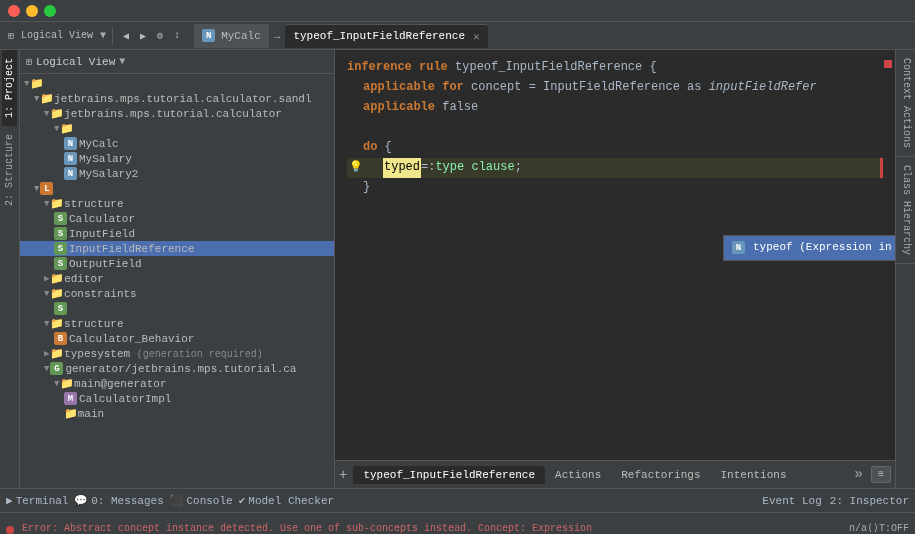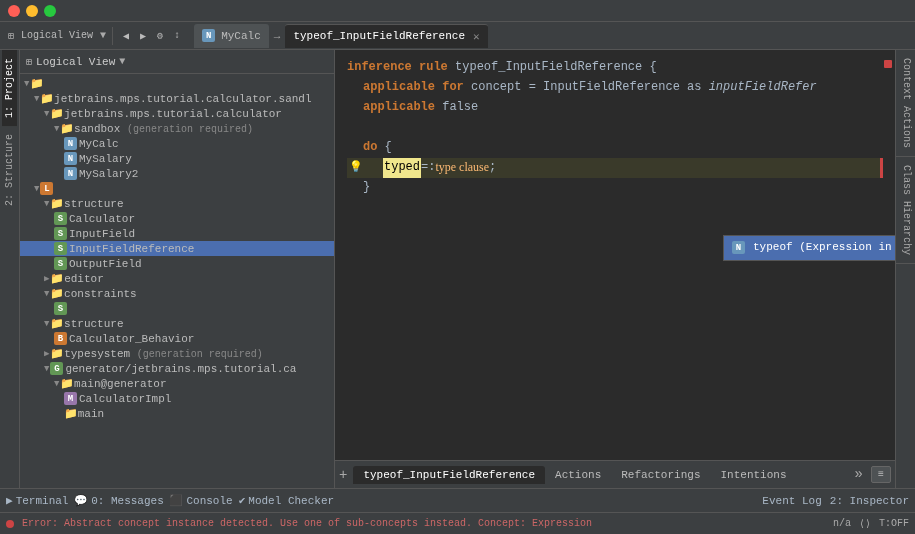--- a/index.html
+++ b/index.html
@@ -53,39 +53,39 @@
     
     .editor { flex: 1; display: flex; flex-direction: column; background: #2b2b2b; overflow: hidden; }
     .editor-content { flex: 1; overflow: auto; padding: 8px 12px; position: relative; font-size: 12px; line-height: 1.6; }
     .code-line { display: flex; align-items: center; min-height: 20px; position: relative; }
     .code-line.highlighted { background: #3a3a2a; }
     .line-gutter { width: 20px; flex-shrink: 0; display: flex; align-items: center; justify-content: center; color: #888; }
     .kw { color: #cc7832; font-weight: bold; }
     .id { color: #a9b7c6; font-family: Liberation Mono, monospace; }
     .id-italic { color: #a9b7c6; font-style: italic; }
     .highlight-yellow { background: #f0e68c; color: #000; padding: 0 1px; }
-    .type-clause { color: #fdba74; font-family: Liberation Serif, serif; }
+    .type-clause { color: #86efac; }
 
     
     .autocomplete { background: #3c3f41; border: 1px solid #555; position: absolute; top: 185px; left: 388px; z-index: 10; min-width: 420px; }
     .autocomplete-item { display: flex; align-items: center; gap: 6px; padding: 3px 8px; font-size: 11px; background: #4b6eaf; color: #fff; }
 
     
     .bottom-tabs { height: 28px; display: flex; align-items: center; border-top: 1px solid #555; background: #3c3f41; padding: 0 4px; }
     .bottom-tab { padding: 3px 10px; font-size: 11px; color: #bbb; cursor: pointer; border-radius: 3px 3px 0 0; }
     .bottom-tab.active { background: #2b2b2b; color: #fff; }
     .bottom-add { color: #aaa; font-size: 14px; cursor: pointer; margin-right: 6px; }
     .bottom-tabs-right { display: flex; gap: 2px; margin-left: auto; }
     .btn-small { padding: 2px 6px; font-size: 10px; color: #bbb; cursor: pointer; background: #4e5254; border-radius: 2px; border: 1px solid #666; }
 
     
-    .statusbar { height: 22px; background: #3c3f41; border-top: 1px solid #555; display: flex; align-items: center; padding: 0 6px; gap: 8px; font-size: 10px; color: #aaa; }
+    .statusbar { height: 22px; background: #3c3f41; border-top: 1px solid #555; display: flex; align-items: flex-end; padding: 0 6px; gap: 8px; font-size: 10px; color: #aaa; }
     .status-tool { display: flex; align-items: center; gap: 3px; cursor: pointer; }
     .status-error { flex: 1; color: #cc6666; font-size: 10px; }
-    .status-right { margin-left: auto; display: flex; align-items: center; gap: 8px; }
+    .status-right { margin-left: auto; display: flex; align-items: center; }
 
     
     .error-dot { width: 8px; height: 8px; background: #cc4444; border-radius: 50%; display: inline-block; }
 
     
     ::-webkit-scrollbar { width: 6px; height: 6px; }
     ::-webkit-scrollbar-track { background: #3c3f41; }
     ::-webkit-scrollbar-thumb { background: #555; border-radius: 3px; }
 
     .right-side-tabs { width: 20px; background: #3c3f41; border-left: 1px solid #555; display: flex; flex-direction: column; }
@@ -160,21 +160,20 @@
         <span class="indent" style="width:24px"></span>
         <span class="arrow">▼</span>
         <span class="badge-folder">📁</span>
         <span class="tree-label">jetbrains.mps.tutorial.calculator</span>
       </div>
 
       <div class="tree-item">
         <span class="indent" style="width:34px"></span>
         <span class="arrow">▼</span>
         <span class="badge-folder">📁</span>
-        <span class="tree-label">sandbox <span style="color:#888;font-size:10px;">(generation required)</span></span>
       </div>
 
       <div class="tree-item">
         <span class="indent" style="width:44px"></span>
         <span class="badge badge-N">N</span>
         <span class="tree-label">MyCalc</span>
       </div>
 
       <div class="tree-item">
         <span class="indent" style="width:44px"></span>

